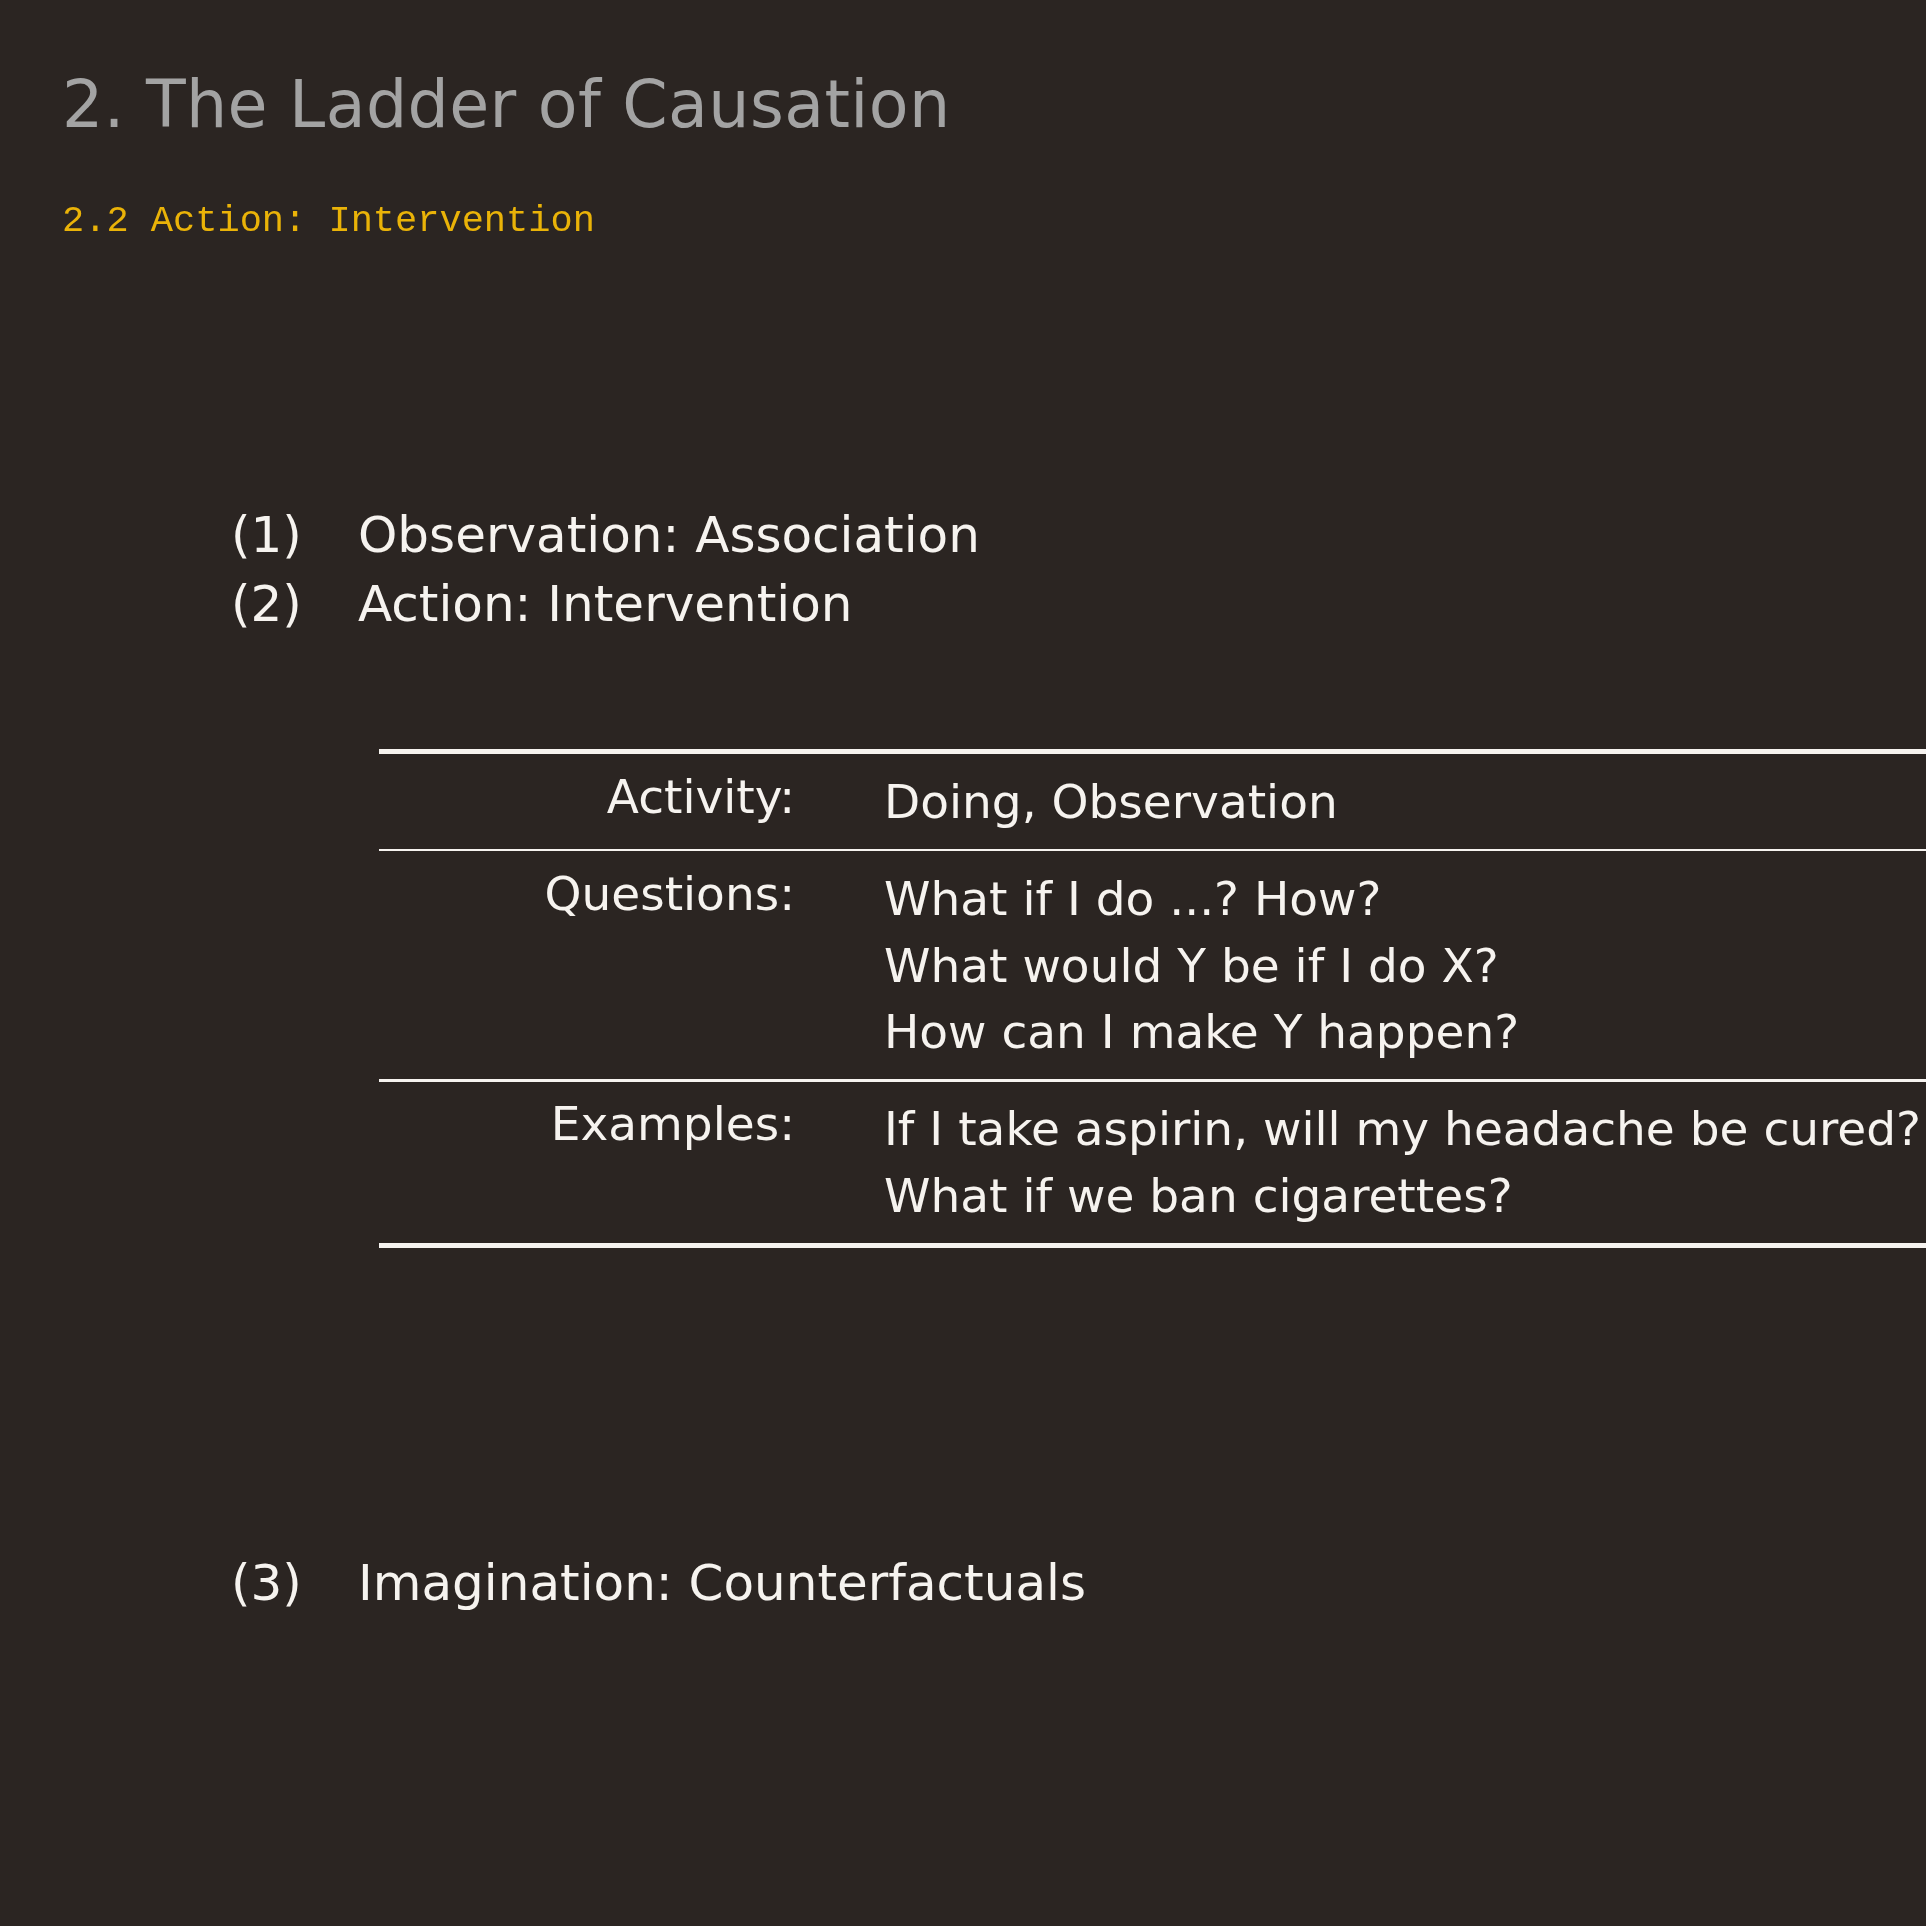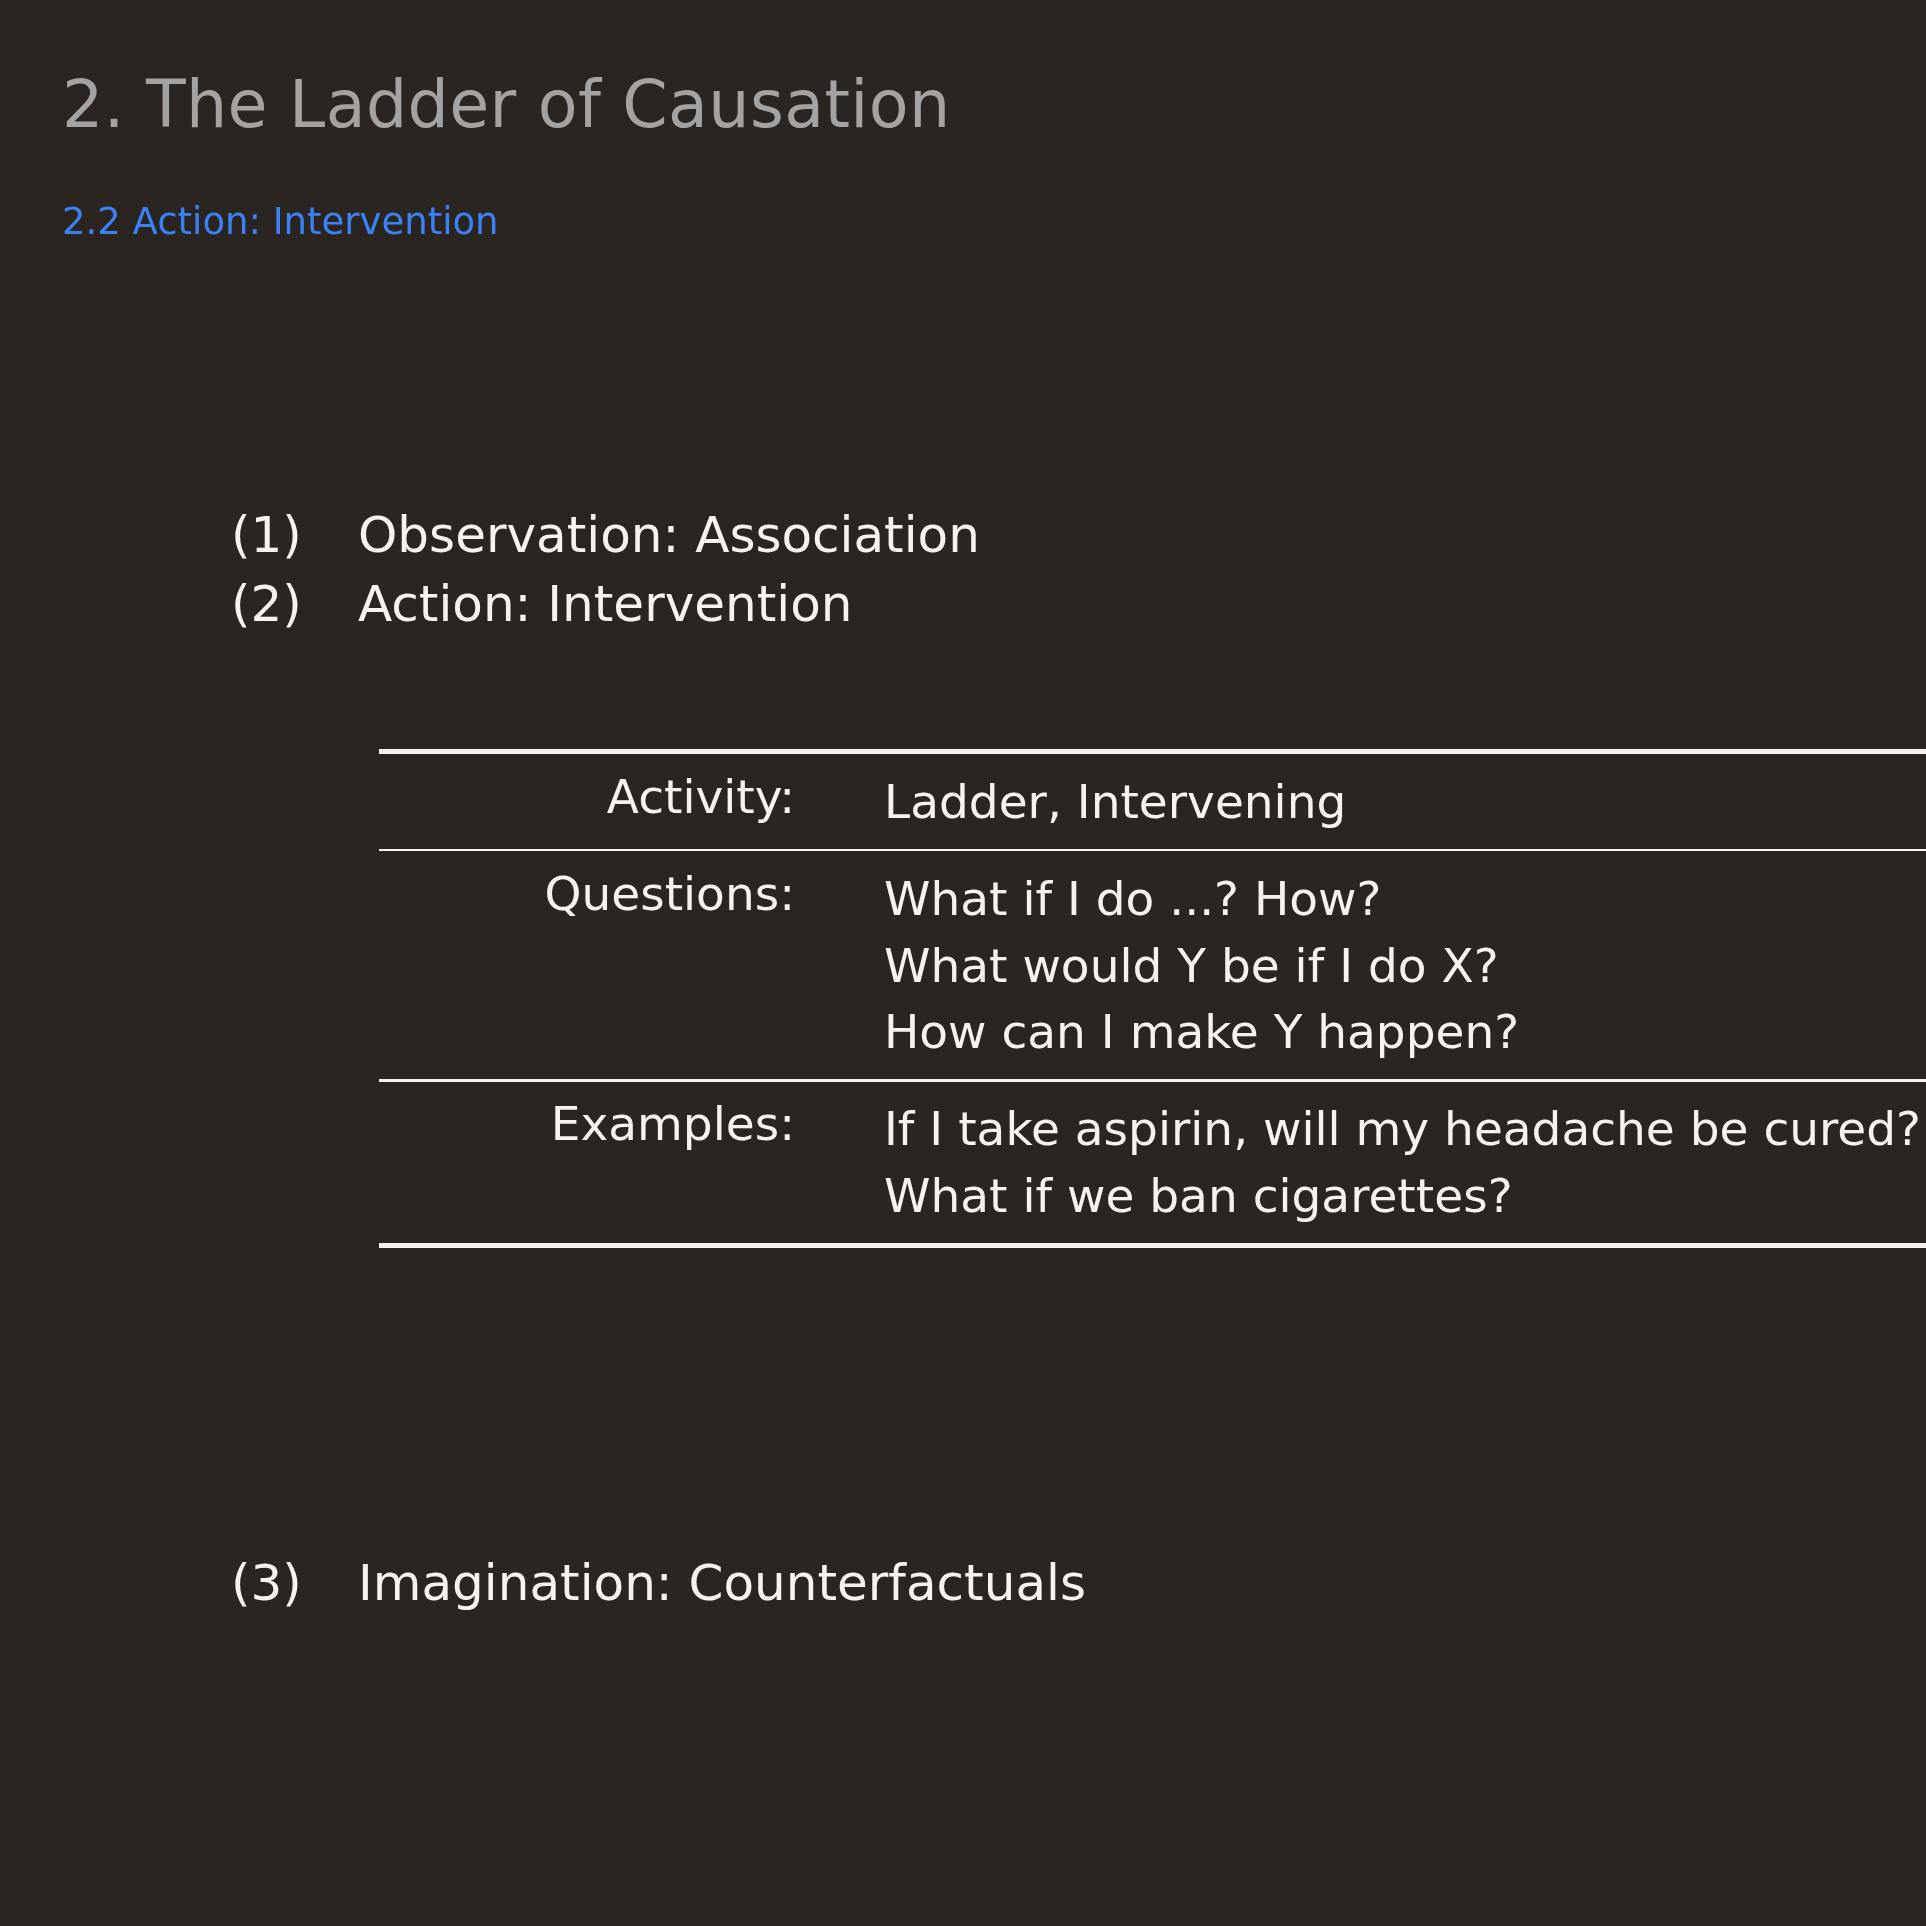--- a/index.html
+++ b/index.html
@@ -24,22 +24,23 @@
     font-size: 65px;
     letter-spacing: 0.4px;
     white-space: nowrap;
     color: #a3a3a3;
   }
   .slide-subtitle {
     position: absolute;
     left: 62px;
     top: 200px;
     font-size: 37px;
-    color: #3b82f6;
+    color: #eab308;
     white-space: nowrap;
+    font-family: Liberation Mono, monospace;
   }
 
   
   .list {
     position: absolute;
     left: 231px;
     top: 501px;
     width: 2311px;
   }
   .list-row {
@@ -114,21 +115,21 @@
     <span class="list-text">Action: Intervention</span>
   </div>
 </div>
 
 <div class="table-block">
   <div class="rule-thick"></div>
 
   <div class="trow">
     <div class="tlabel">Activity:</div>
     <div class="tvalue">
-      <div>Ladder, Intervening</div>
+      <div>Doing, Observation</div>
     </div>
   </div>
 
   <div class="rule-thin"></div>
 
   <div class="trow">
     <div class="tlabel">Questions:</div>
     <div class="tvalue">
       <div>What if I do ...? How?</div>
       <div>What would Y be if I do X?</div>

